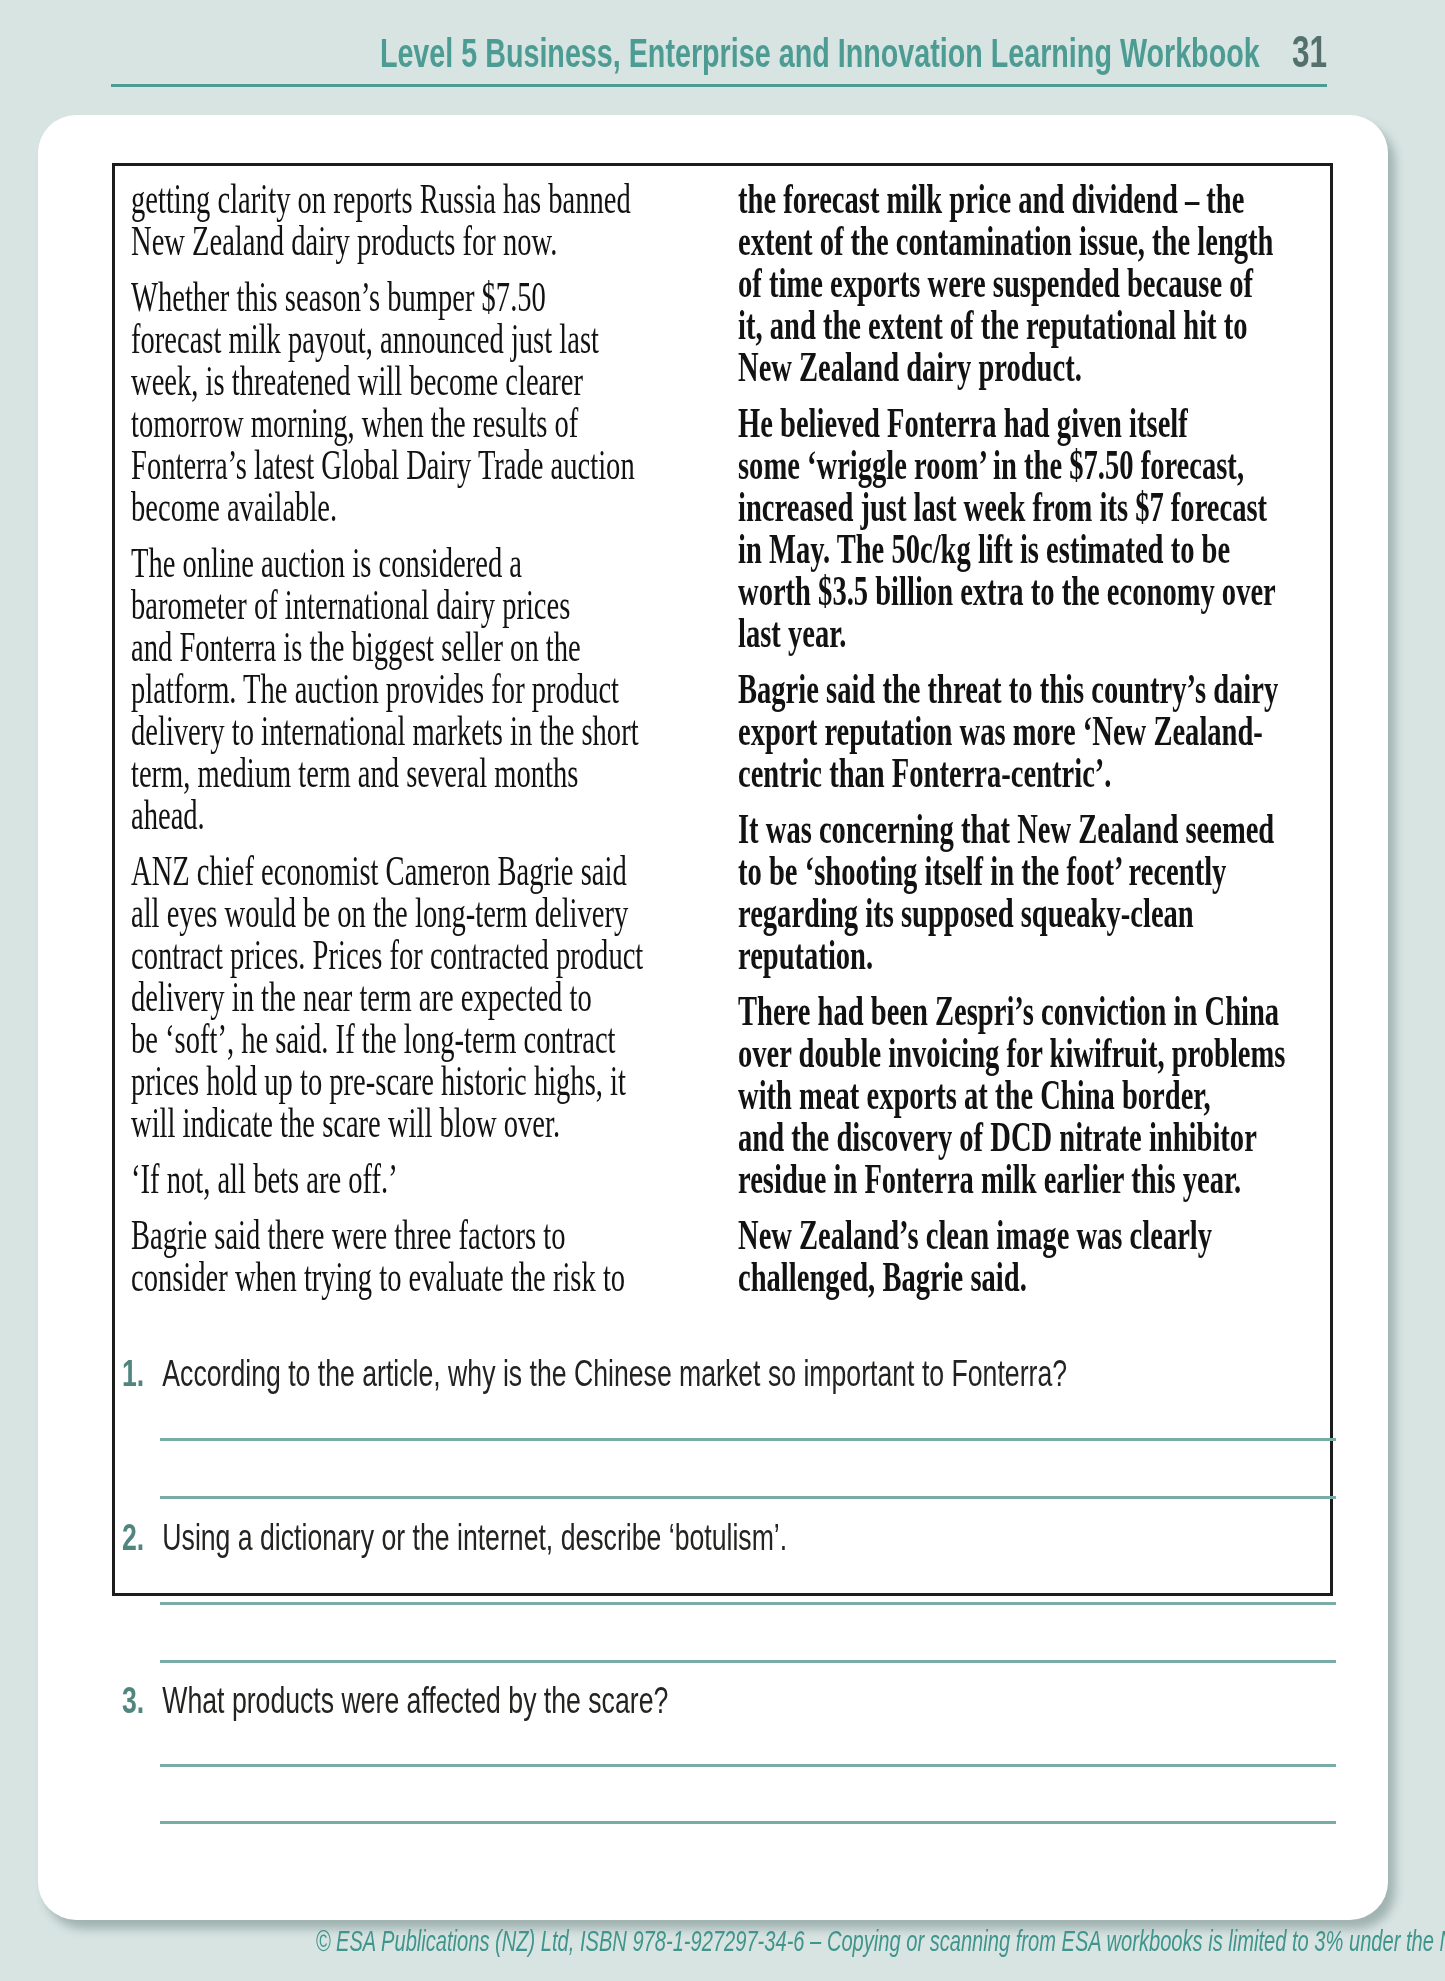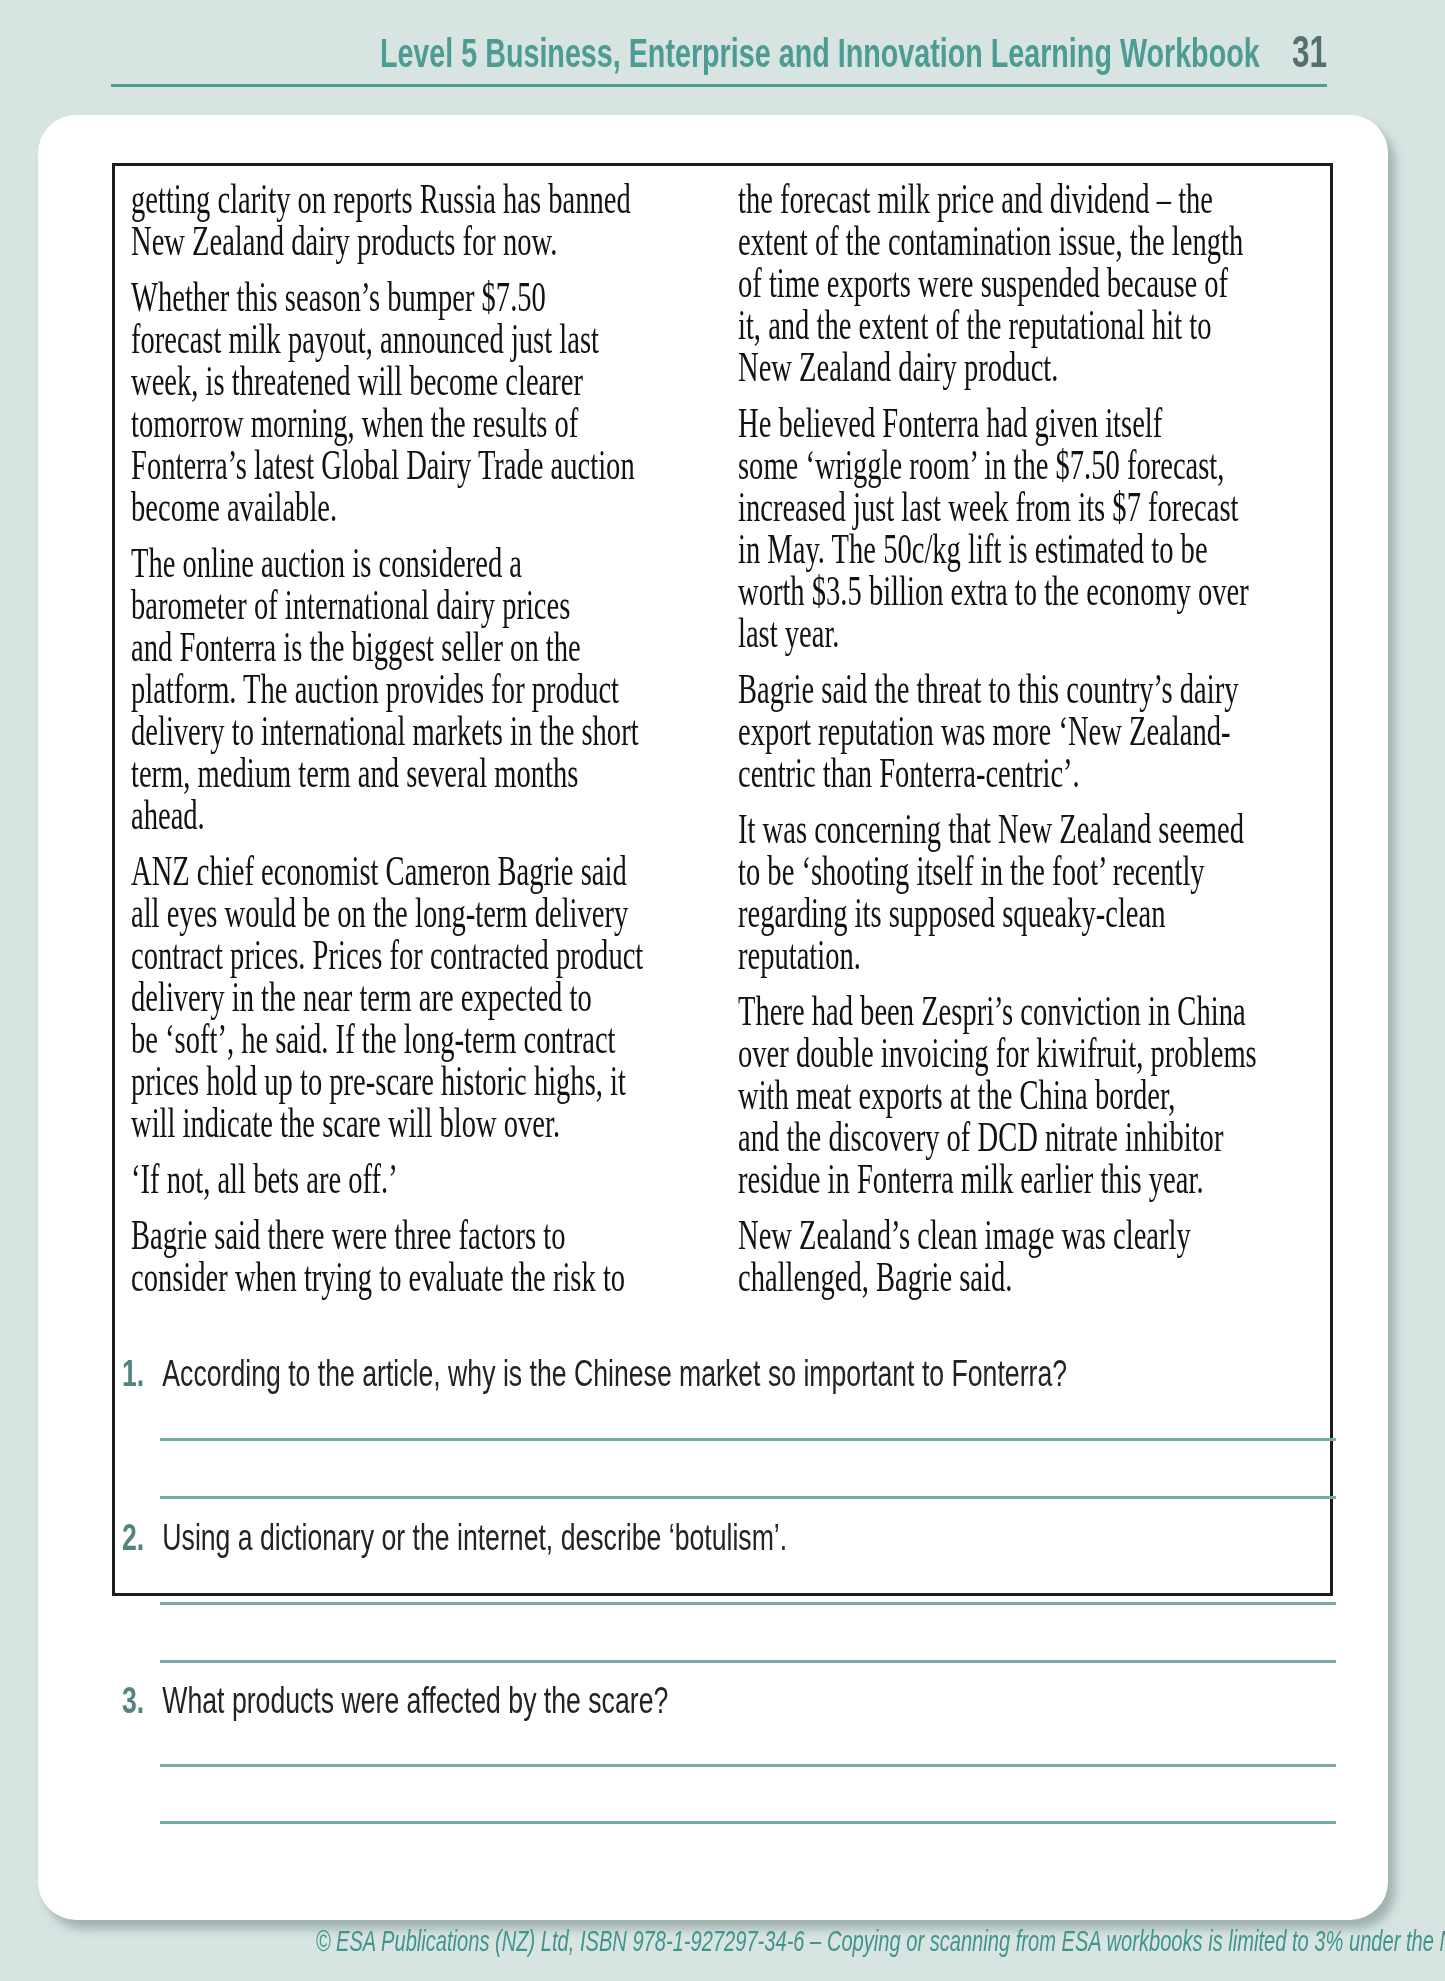--- a/index.html
+++ b/index.html
@@ -41,21 +41,21 @@
     width: 1221px; height: 1433px;
     box-sizing: border-box;
     border: 3px solid #1c1c1c;
     background: #ffffff;
     display: flex; gap: 19px;
     padding: 12px 14px 8px 16px;
     overflow: hidden;
   }
   .col { position: relative; }
   .colL { width: 588px; }
-  .colR { width: 573px; }
+  .colR { width: 573px; font-weight: bold; }
   .col-inner {
     transform: scaleX(0.68); transform-origin: 0 0;
     width: 865px;
     font-size: 42px; line-height: 42px; color: #121212;
   }
   .colR .col-inner { width: 843px; }
   .para { margin: 0 0 14px 0; }
   .line { display: block; white-space: nowrap; }
 
   

